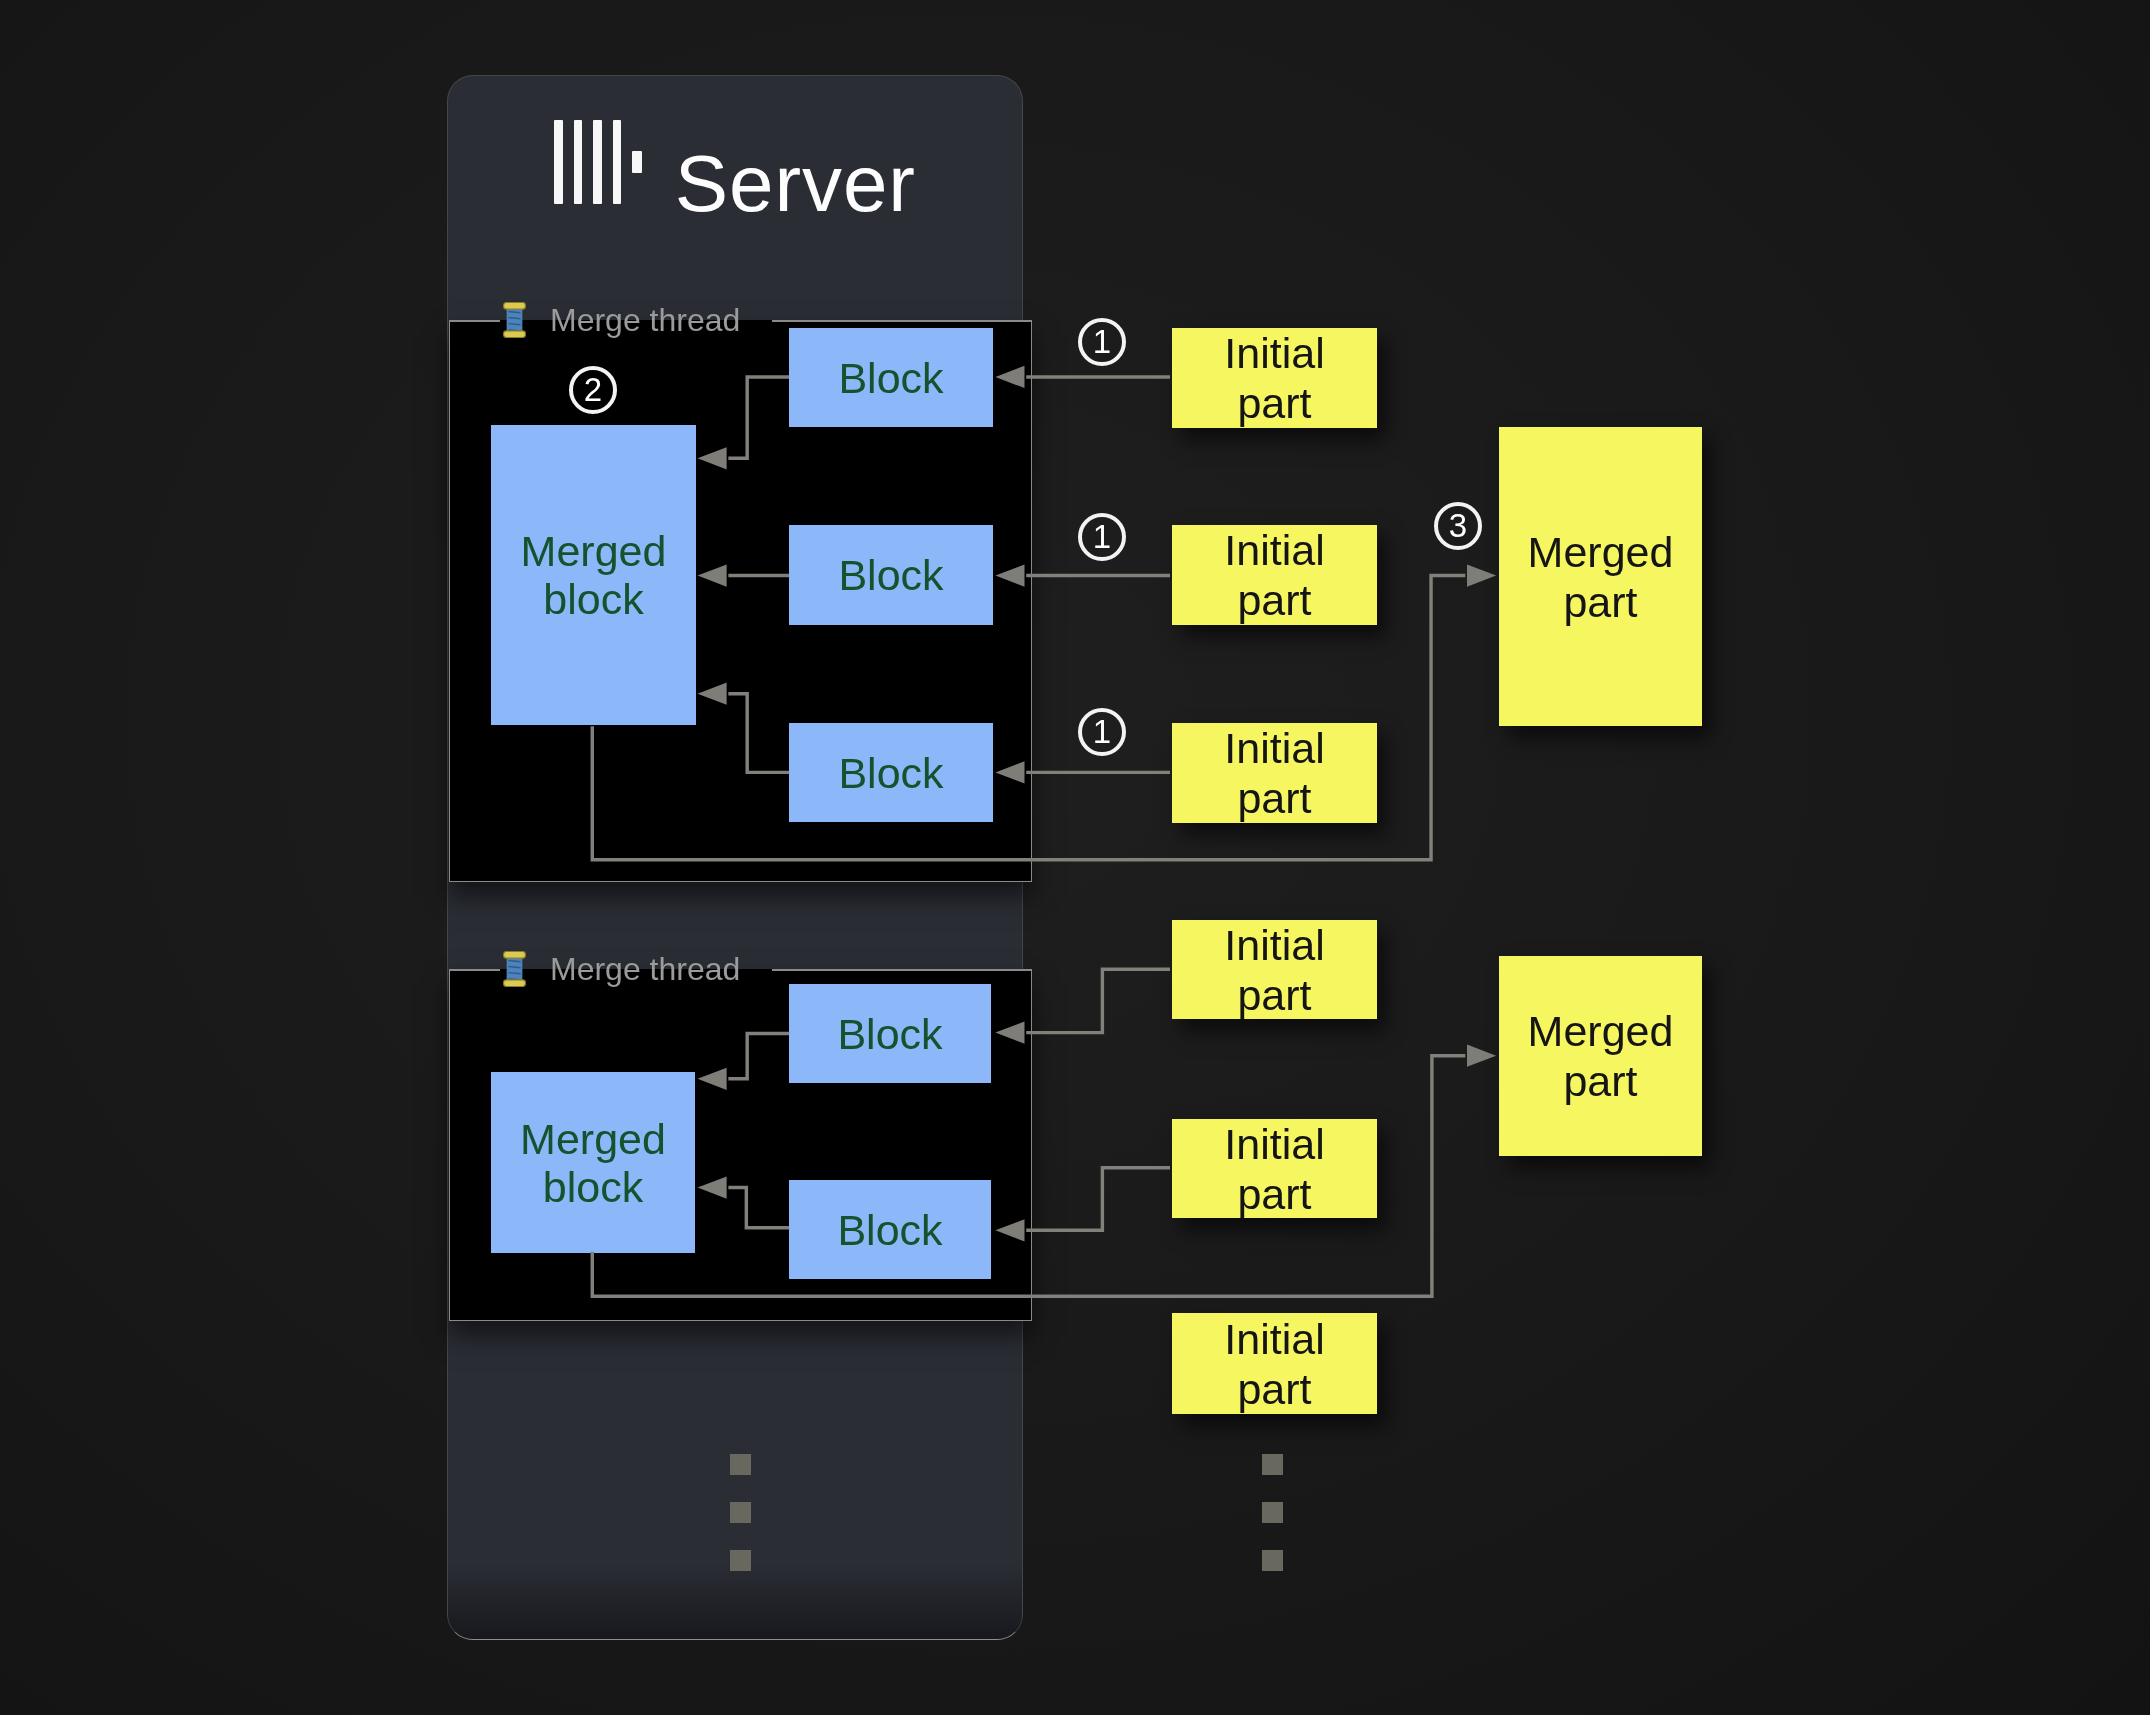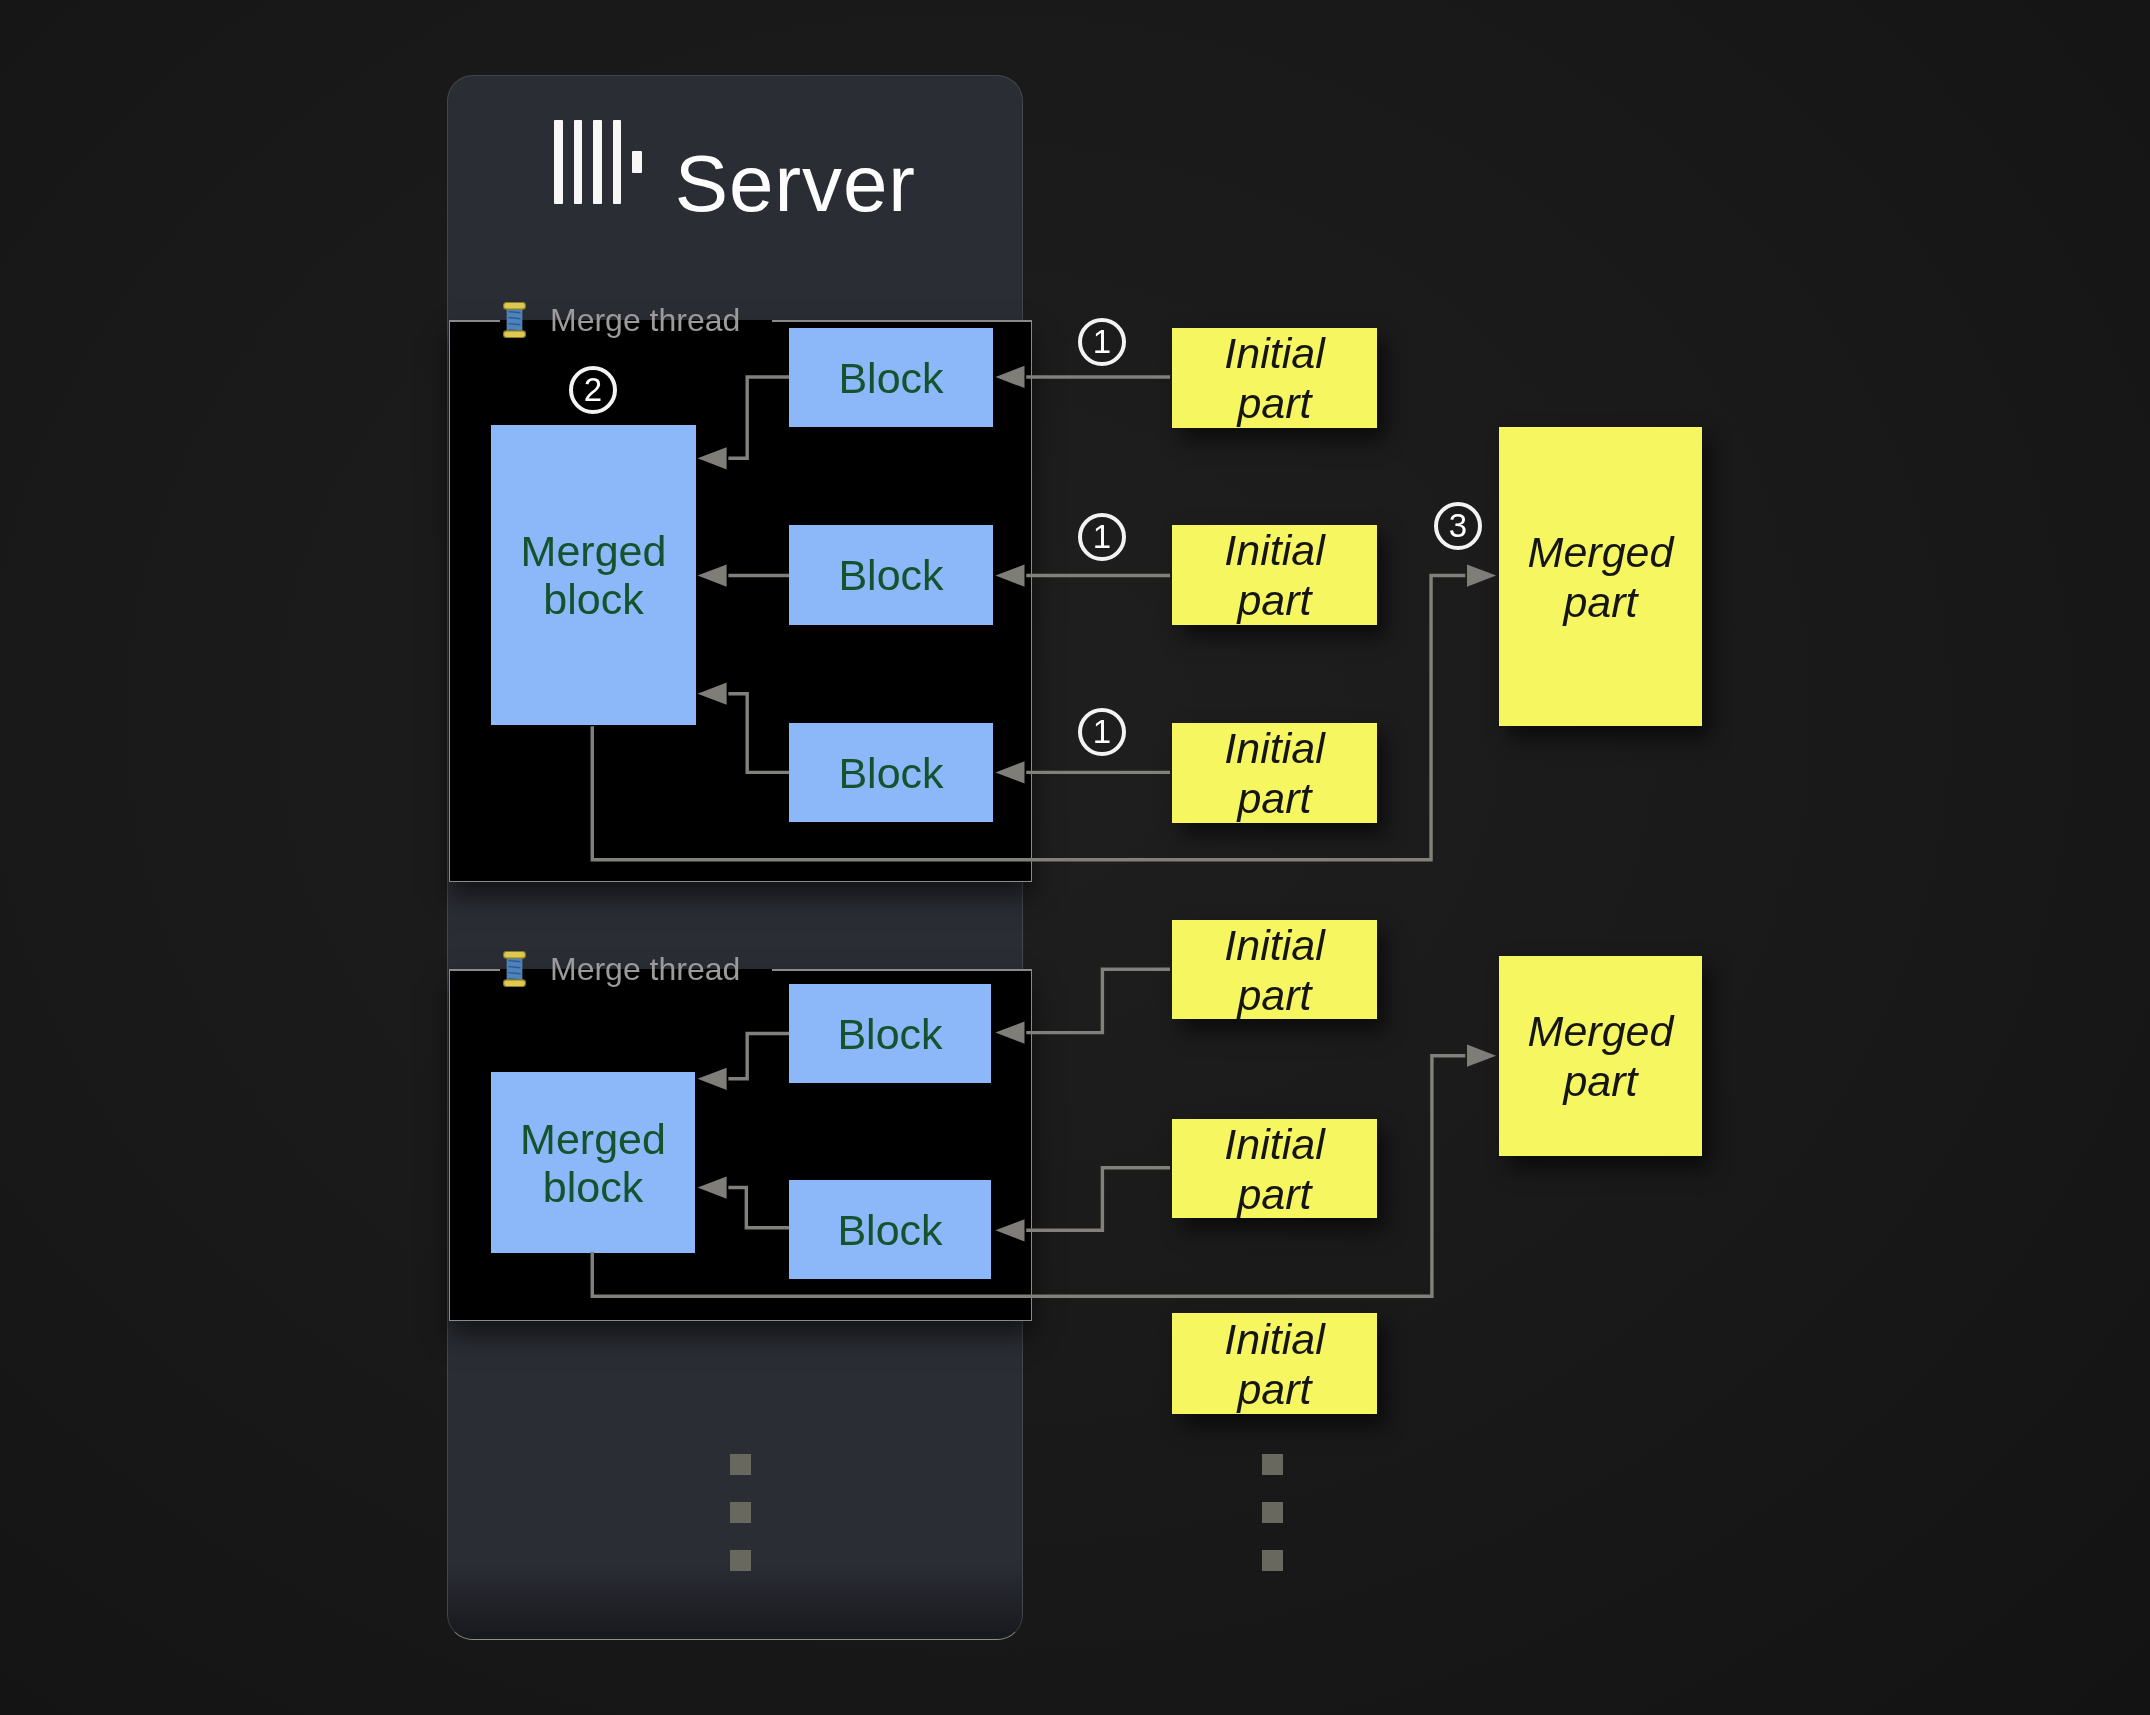--- a/index.html
+++ b/index.html
@@ -59,21 +59,21 @@
   .b-t2-1{left:789px;top:984px;width:202px;height:99px;}
   .b-t2-2{left:789px;top:1180px;width:202px;height:99px;}
   .mb-t2{left:491px;top:1072px;width:204px;height:181px;}
 
   
   .ypart{
     background:#f6f660;color:#151515;font-size:43px;line-height:50px;
     display:flex;align-items:center;justify-content:center;text-align:center;
     box-shadow:8.6px 12px 19px rgba(0,0,0,0.6);
   }
-  .ypart .lbl{width:146px;font-style:italic;}
+  .ypart .lbl{width:146px;}
   .ip-t-1{left:1172px;top:328px;width:205px;height:100px;}
   .ip-t-2{left:1172px;top:525px;width:205px;height:100px;}
   .ip-t-3{left:1172px;top:723px;width:205px;height:100px;}
   .mp-t{left:1499px;top:427px;width:203px;height:299px;}
   .ip-b-1{left:1172px;top:920px;width:205px;height:99px;}
   .ip-b-2{left:1172px;top:1119px;width:205px;height:99px;}
   .ip-b-3{left:1172px;top:1313px;width:205px;height:101px;}
   .mp-b{left:1499px;top:956px;width:203px;height:200px;}
 
   

